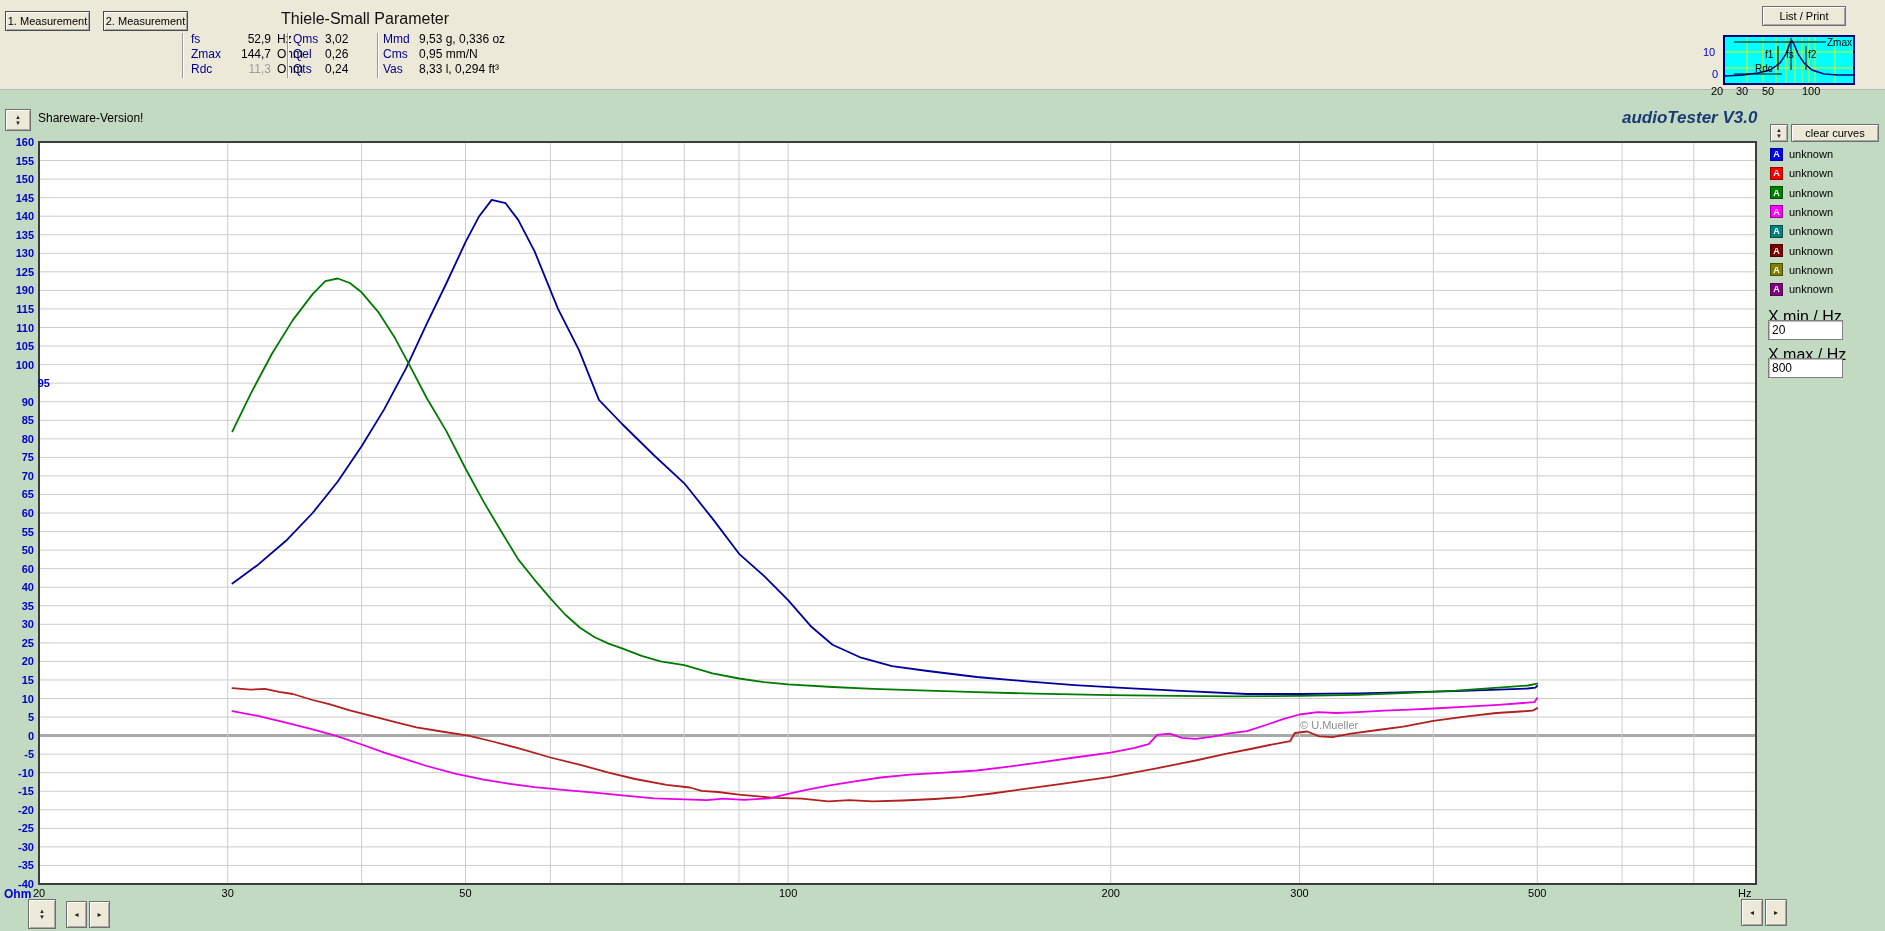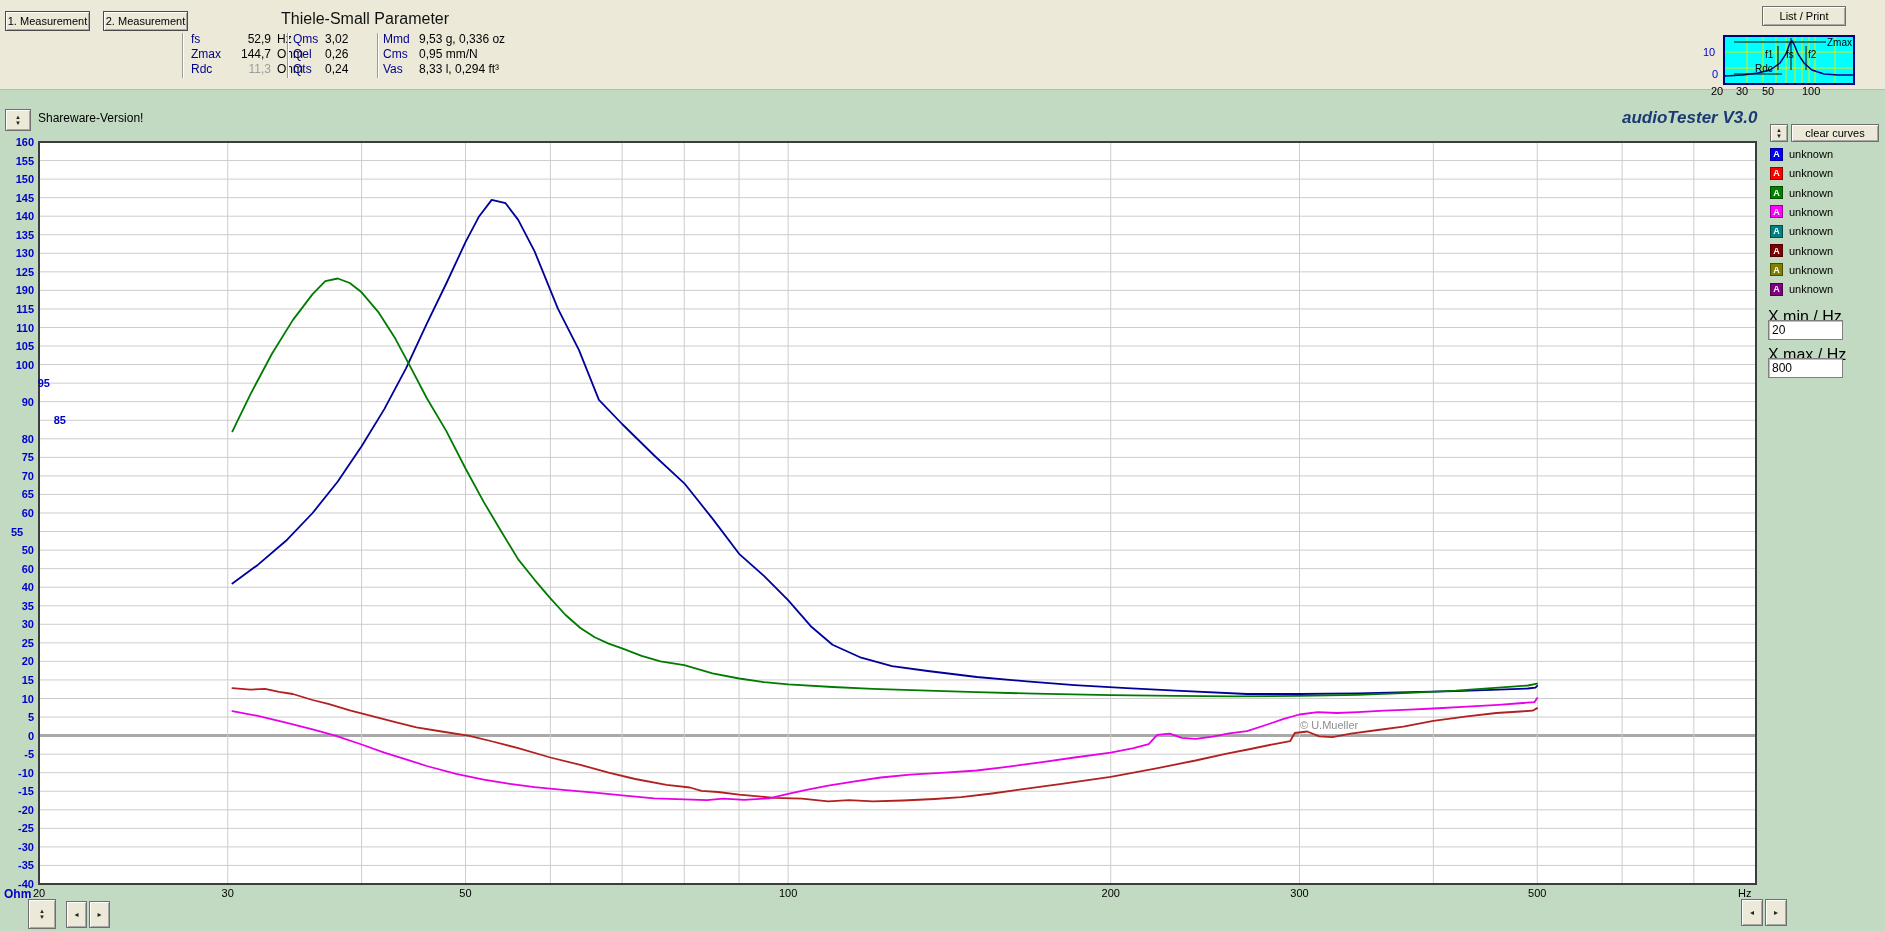--- a/index.html
+++ b/index.html
@@ -218,27 +218,27 @@
     <div class="ylab" style="top: 228.75px;">135</div>
     <div class="ylab" style="top: 247.3px;">130</div>
     <div class="ylab" style="top: 265.85px;">125</div>
     <div class="ylab" style="top: 284.4px;">190</div>
     <div class="ylab" style="top: 302.95px;">115</div>
     <div class="ylab" style="top: 321.5px;">110</div>
     <div class="ylab" style="top: 340.05px;">105</div>
     <div class="ylab" style="top: 358.6px;">100</div>
     <div class="ylab" style="top: 377.15px; padding-left: 16px;">95</div>
     <div class="ylab" style="top: 395.7px;">90</div>
-    <div class="ylab" style="top: 414.25px; padding-left: 32px;">85</div>
+    <div class="ylab" style="top: 414.25px;">85</div>
     <div class="ylab" style="top: 432.8px;">80</div>
     <div class="ylab" style="top: 451.35px;">75</div>
     <div class="ylab" style="top: 469.9px;">70</div>
     <div class="ylab" style="top: 488.45px;">65</div>
     <div class="ylab" style="top: 507px;">60</div>
-    <div class="ylab" style="top: 525.55px; text-align: center;">55</div>
+    <div class="ylab" style="top: 525.55px;">55</div>
     <div class="ylab" style="top: 544.1px;">50</div>
     <div class="ylab" style="top: 562.65px;">60</div>
     <div class="ylab" style="top: 581.2px;">40</div>
     <div class="ylab" style="top: 599.75px;">35</div>
     <div class="ylab" style="top: 618.3px;">30</div>
     <div class="ylab" style="top: 636.85px;">25</div>
     <div class="ylab" style="top: 655.4px;">20</div>
     <div class="ylab" style="top: 673.95px;">15</div>
     <div class="ylab" style="top: 692.5px;">10</div>
     <div class="ylab" style="top: 711.05px;">5</div>

